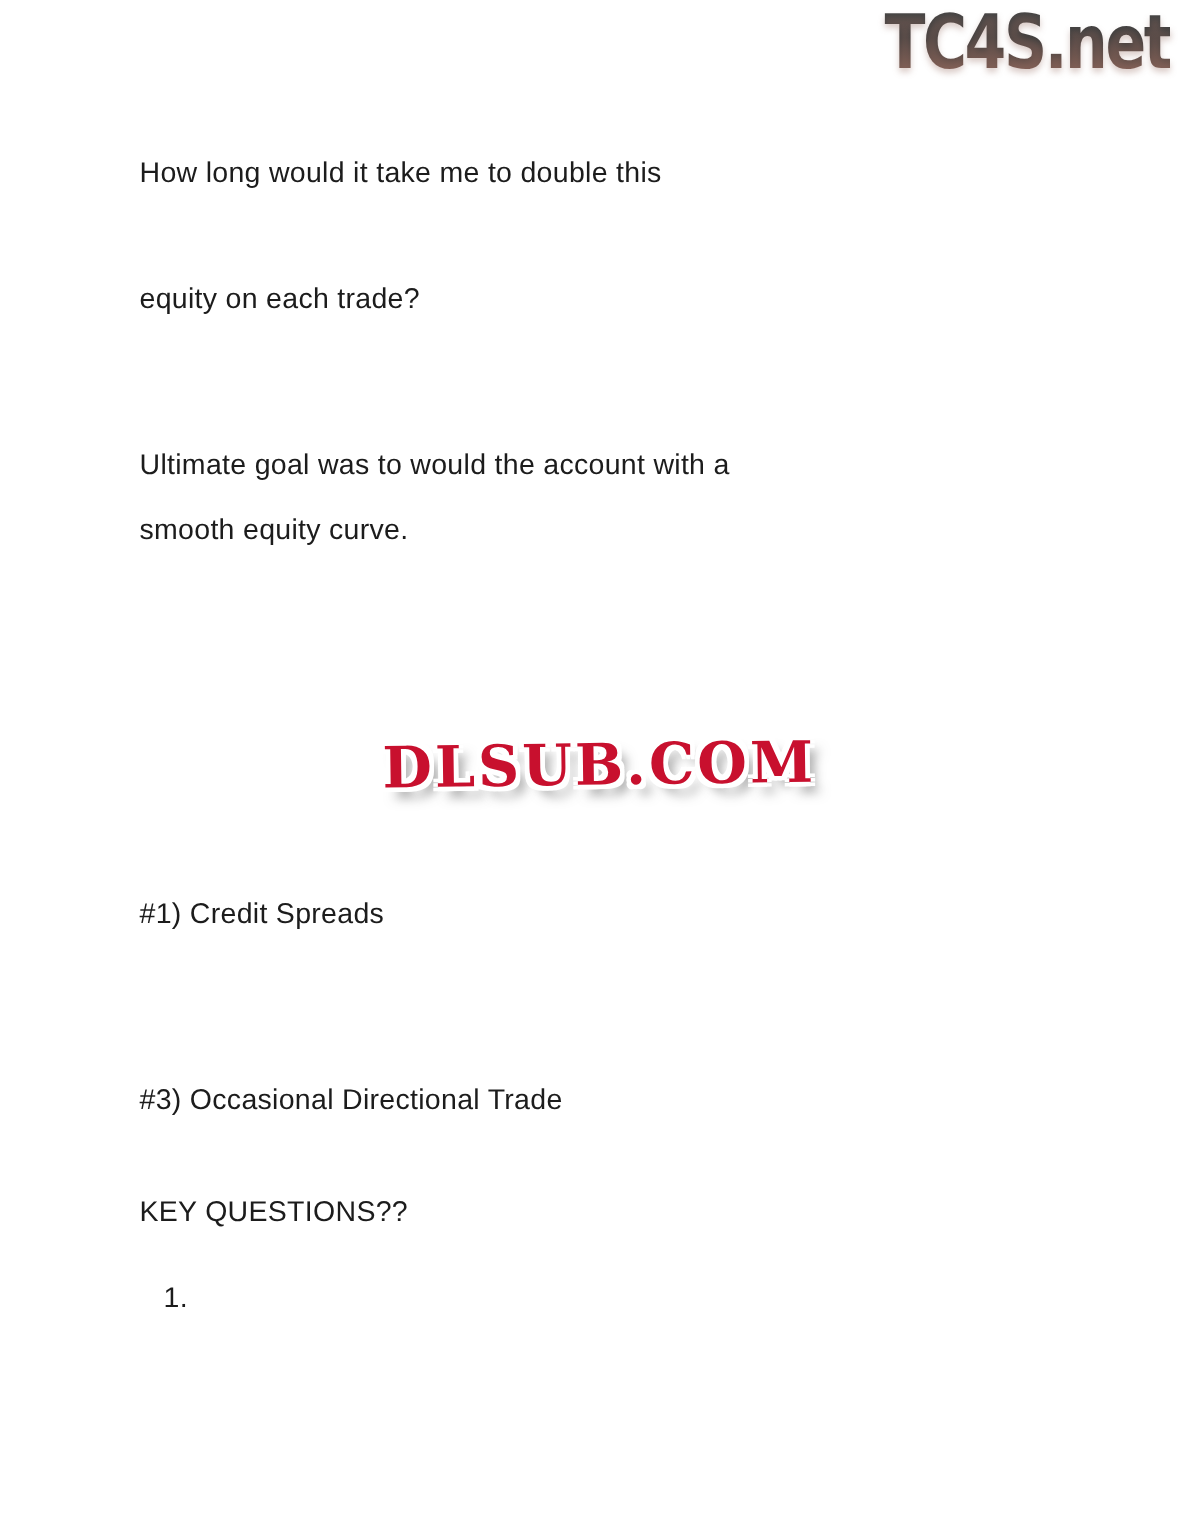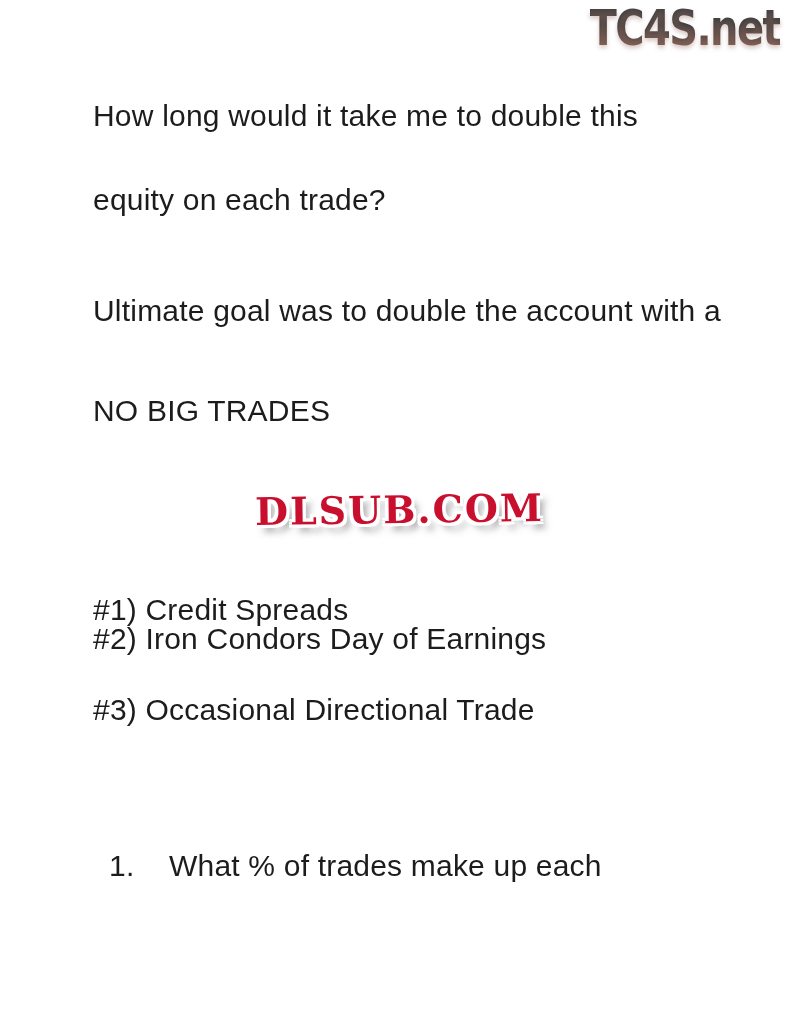--- a/index.html
+++ b/index.html
@@ -8,21 +8,21 @@
     width:791px;height:964px;
     background:#ffffff;
     overflow:hidden;
     font-family:"Liberation Sans", sans-serif;
   }
   
   .line{
     position:absolute;
     left:93px;
     white-space:nowrap;
-    font-size:30px;
+    font-size:19px;
     line-height:44px;
     height:44px;
     color:#1c1c1c;
     letter-spacing:0.2px;
   }
   
   .tc4s{
     position:absolute;
     top:0px;right:11px;
     height:56px;line-height:56px;
@@ -82,30 +82,29 @@
 </head>
 <body>
 
 <div class="page">
 
   <div class="tc4s">TC4S.net</div>
 
   <div class="line" style="top:94px">How long would it take me to double this</div>
   <div class="line" style="top:178px">equity on each trade?</div>
 
-  <div class="line" style="top:289px">Ultimate goal was to double the account with a</div>
+  <div class="line" style="top:289px">Ultimate goal was to would the account with a</div>
+  <div class="line" style="top:332px">smooth equity curve.</div>
 
-  <div class="line" style="top:389px">NO BIG TRADES</div>
 
 
   <div class="watermark">DLSUB.COM</div>
 
   <div class="line" style="top:588px">#1) Credit Spreads</div>
-  <div class="line" style="top:617px">#2) Iron Condors Day of Earnings</div>
-  <div class="line" style="top:688px">#3) Occasional Directional Trade</div>
+  <div class="line" style="top:712px">#3) Occasional Directional Trade</div>
 
+  <div class="line" style="top:787px">KEY QUESTIONS??</div>
 
   <div class="line" style="top:844px;left:109px">1.</div>
-  <div class="line" style="top:844px;left:169px">What % of trades make up each</div>
 
   <div class="footer-logo">TradersXtreme.com</div>
 
 </div>
 
 </body></html>

